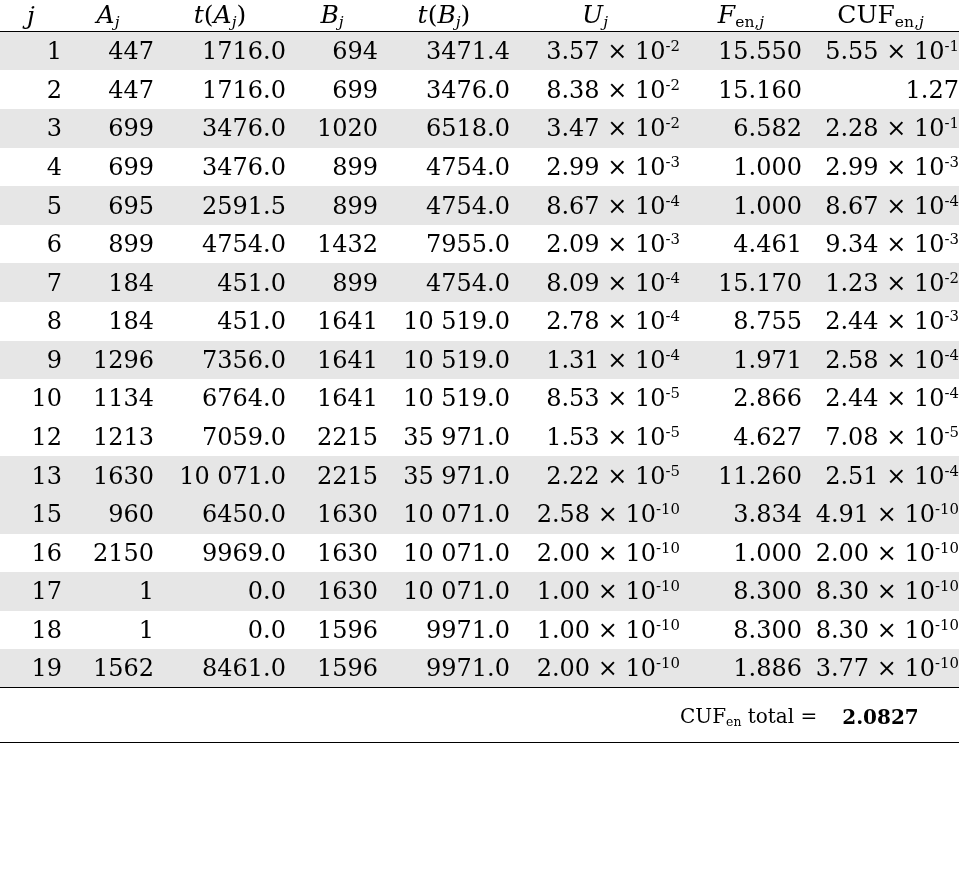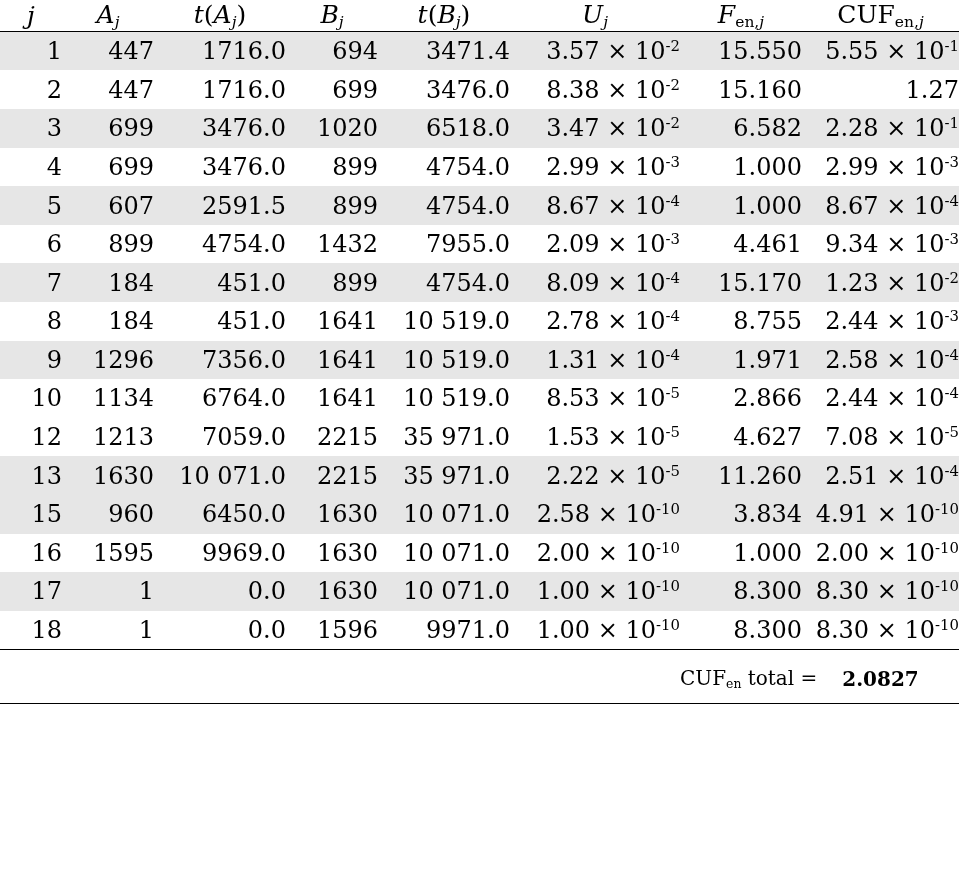--- a/index.html
+++ b/index.html
@@ -175,21 +175,21 @@
       <td class="cell-ta">3476.0</td>
       <td class="cell-b">899</td>
       <td class="cell-tb">4754.0</td>
       <td class="cell-u"><span>2.99</span> <span class="times">×</span> <span>10</span><span class="sup">-3</span></td>
       <td class="cell-f">1.000</td>
       <td class="cell-cuf"><span>2.99</span> <span class="times">×</span> <span>10</span><span class="sup">-3</span></td>
     </tr>
 
     <tr class="data shade">
       <td class="cell-j">5</td>
-      <td class="cell-a">607</td>
+      <td class="cell-a">695</td>
       <td class="cell-ta">2591.5</td>
       <td class="cell-b">899</td>
       <td class="cell-tb">4754.0</td>
       <td class="cell-u"><span>8.67</span> <span class="times">×</span> <span>10</span><span class="sup">-4</span></td>
       <td class="cell-f">1.000</td>
       <td class="cell-cuf"><span>8.67</span> <span class="times">×</span> <span>10</span><span class="sup">-4</span></td>
     </tr>
 
     <tr class="data">
       <td class="cell-j">6</td>
@@ -276,21 +276,21 @@
       <td class="cell-ta">6450.0</td>
       <td class="cell-b">1630</td>
       <td class="cell-tb">10 071.0</td>
       <td class="cell-u"><span>2.58</span> <span class="times">×</span> <span>10</span><span class="sup">-10</span></td>
       <td class="cell-f">3.834</td>
       <td class="cell-cuf"><span>4.91</span> <span class="times">×</span> <span>10</span><span class="sup">-10</span></td>
     </tr>
 
     <tr class="data">
       <td class="cell-j">16</td>
-      <td class="cell-a">1595</td>
+      <td class="cell-a">2150</td>
       <td class="cell-ta">9969.0</td>
       <td class="cell-b">1630</td>
       <td class="cell-tb">10 071.0</td>
       <td class="cell-u"><span>2.00</span> <span class="times">×</span> <span>10</span><span class="sup">-10</span></td>
       <td class="cell-f">1.000</td>
       <td class="cell-cuf"><span>2.00</span> <span class="times">×</span> <span>10</span><span class="sup">-10</span></td>
     </tr>
 
     <tr class="data shade">
       <td class="cell-j">17</td>
@@ -307,20 +307,30 @@
       <td class="cell-j">18</td>
       <td class="cell-a">1</td>
       <td class="cell-ta">0.0</td>
       <td class="cell-b">1596</td>
       <td class="cell-tb">9971.0</td>
       <td class="cell-u"><span>1.00</span> <span class="times">×</span> <span>10</span><span class="sup">-10</span></td>
       <td class="cell-f">8.300</td>
       <td class="cell-cuf"><span>8.30</span> <span class="times">×</span> <span>10</span><span class="sup">-10</span></td>
     </tr>
 
+    <tr class="data shade">
+      <td class="cell-j">19</td>
+      <td class="cell-a">1562</td>
+      <td class="cell-ta">8461.0</td>
+      <td class="cell-b">1596</td>
+      <td class="cell-tb">9971.0</td>
+      <td class="cell-u"><span>2.00</span> <span class="times">×</span> <span>10</span><span class="sup">-10</span></td>
+      <td class="cell-f">1.886</td>
+      <td class="cell-cuf"><span>3.77</span> <span class="times">×</span> <span>10</span><span class="sup">-10</span></td>
+    </tr>
 
     <tr class="total-row rule-mid">
       <td colspan="6"></td>
       <td class="total-label"><span class="upr">CUF</span><span class="sub upr">en</span><span class="upr"> total =</span></td>
       <td class="total-value">2.0827</td>
     </tr>
 
     <tr class="rule-bot">
       <td colspan="8" style="height:16px;"></td>
     </tr>

